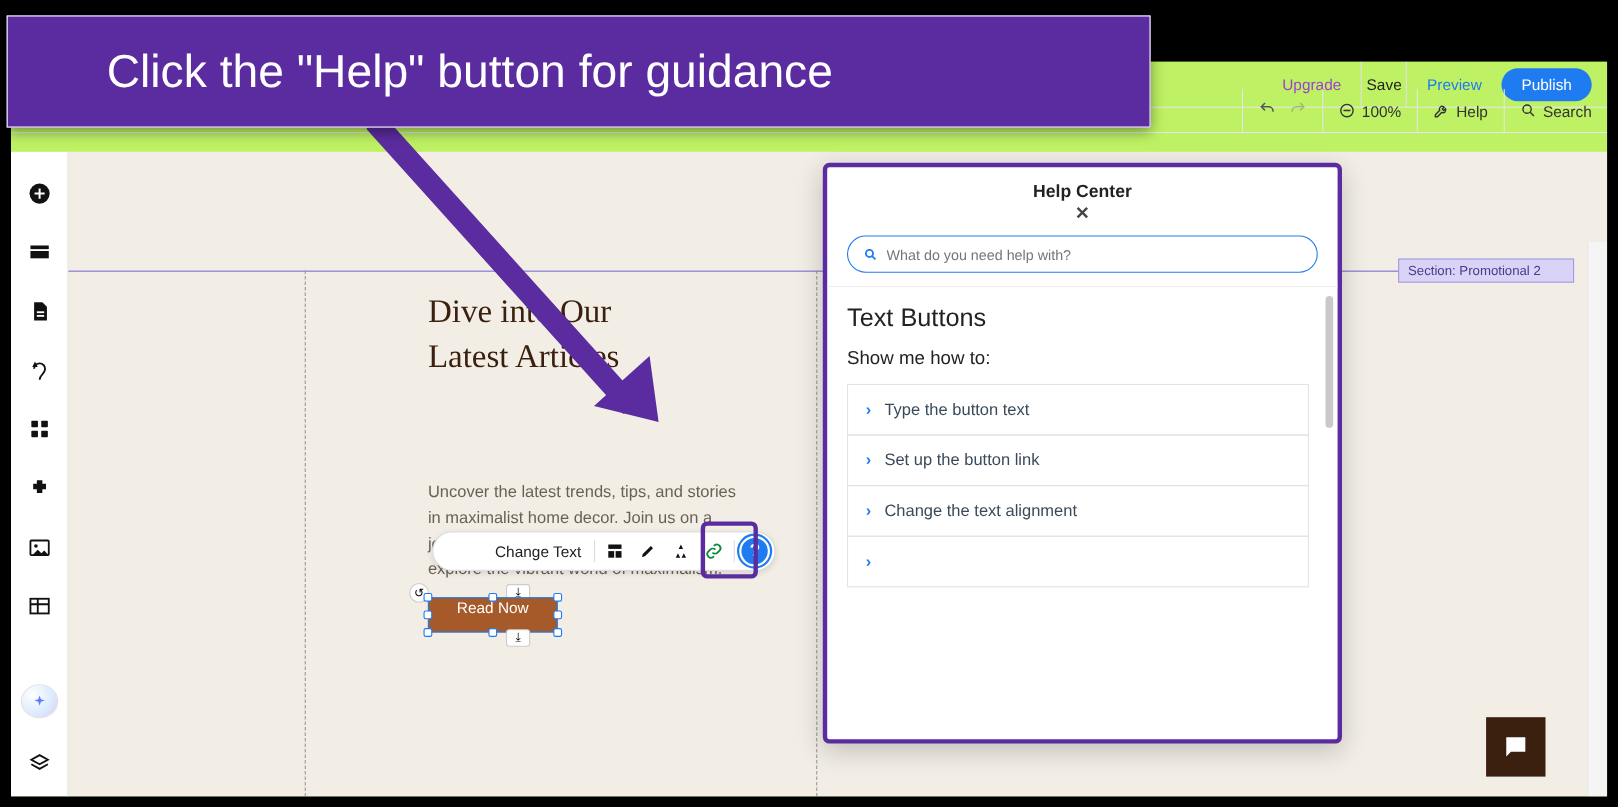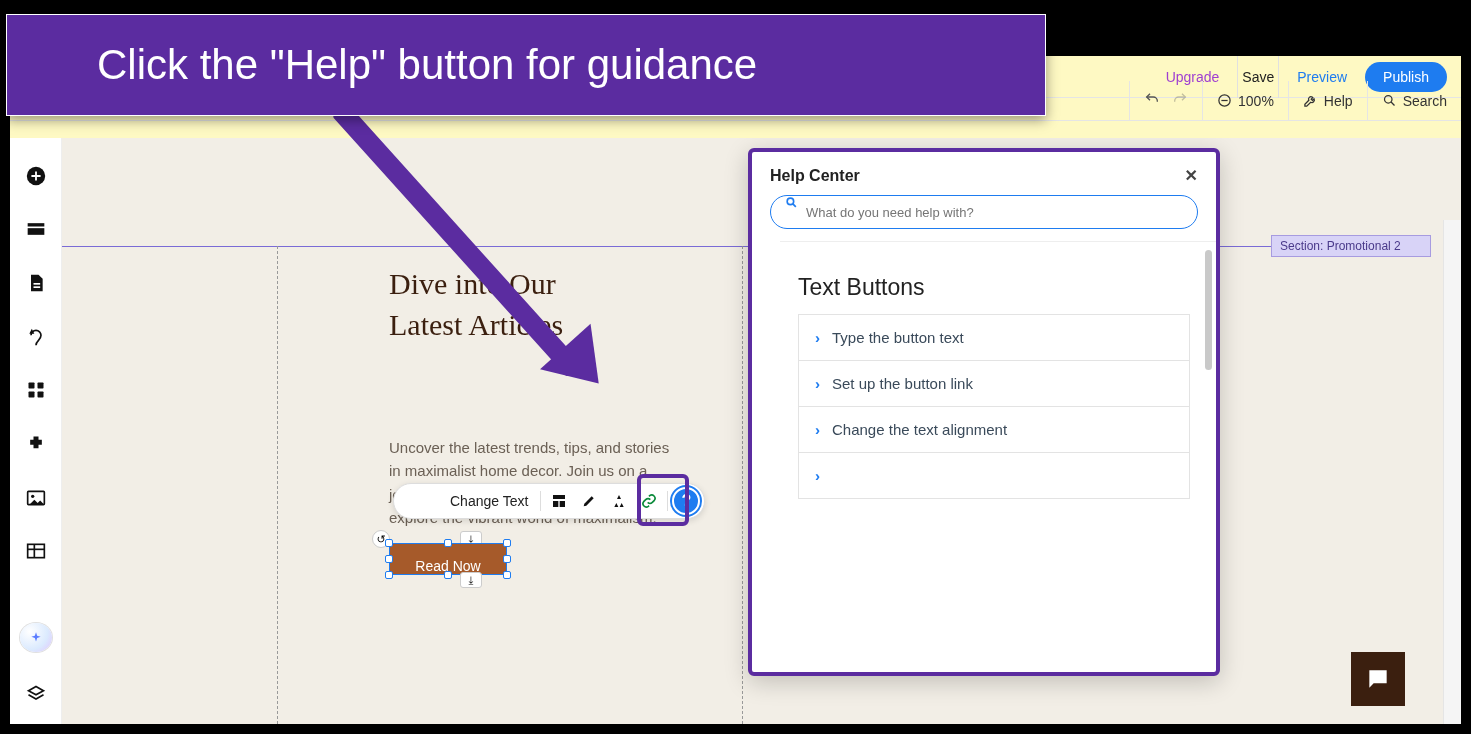--- a/index.html
+++ b/index.html
@@ -10,21 +10,21 @@
     height: 734px;
     overflow: hidden;
     position: relative;
   }
   .app-frame {
     position: absolute;
     left: 10px;
     top: 56px;
     width: 1451px;
     height: 668px;
-    background: #fef9c3;
+    background: #bef264;
     overflow: hidden;
   }
 
   
   .header {
     position: absolute;
     top: 0; left: 0; right: 0;
     height: 42px;
     border-bottom: 1px solid #e5e5e5;
     display: flex;
@@ -170,21 +170,21 @@
     position:absolute;
     left: 328px; top: 411px;
     background:#1e7cf0; color:#fff;
     font-size:10px; padding:2px 7px; border-radius:3px;text-decoration:underline;
   }
   .read-now-btn {
     position:absolute;
     left: 327px; top: 405px;
     width: 118px; height: 32px;
     background:#a65a2a; color:#fff;
-    display:flex; align-items:flex-end; justify-content:center;
+    display:flex; align-items:flex-start; justify-content:center;
     font-size:14px;
     border:1px solid #1e7cf0;
     cursor:pointer;
   }
   .sel-handle {
     position:absolute; width:8px; height:8px; background:#fff; border:1px solid #1e7cf0; border-radius:2px;
   }
   .reset-icon {
     position:absolute; left:310px; top:392px;
     width:18px; height:18px; border-radius:50%;
@@ -239,38 +239,37 @@
     background:#fff;
     border: 4px solid #5b2ca0;
     border-radius: 6px;
     box-shadow: 0 6px 24px rgba(0,0,0,.2);
     display:flex; flex-direction:column;
     z-index: 25;
   }
   .hp-header {
     display:flex; align-items:center; justify-content:space-between;
     padding: 14px 18px 10px 18px;
-    font-weight:600; font-size:16px; color:#222;
+    font-weight:600; font-size:16px; color:#222;flex-direction:column;
   }
   .hp-close { cursor:pointer; font-size:16px; color:#444;}
   .hp-search {
     margin: 0 18px 12px 18px;
     border:1px solid #1e7cf0; border-radius:20px;
-    height:34px; display:flex; padding:0 14px;
+    height:34px; display:flex; align-items:center; padding:0 14px;
     color:#1e7cf0;
   }
   .hp-search input {
     border:none; outline:none; flex:1; font-size:13px; color:#888; background:transparent;
   }
   .hp-body {
     position:relative;
     flex:1; overflow:hidden;
-    padding: 28px 26px 8px 18px;
+    padding: 10px 26px 8px 18px;
     border-top:1px solid #eee;
-    margin-left:28px;
   }
   .hp-scroll-thumb {
     position:absolute; right:4px; top:8px; width:7px; height:120px;
     background:#c9c9c9; border-radius:4px;
   }
   .hp-title { font-size:23px; color:#222; margin-bottom:14px; margin-top:4px;}
   .hp-desc { font-size:15px; color:#4a5a6a; line-height:1.55; margin-bottom:22px;}
   .hp-sub { font-size:17px; color:#222; margin-bottom:14px;}
   .hp-item {
     border:1px solid #e3e3e3;
@@ -494,20 +493,21 @@
       <div class="hp-search">
         <svg width="13" height="13" viewBox="0 0 24 24" fill="none" stroke="#1e7cf0" stroke-width="3">
             <circle cx="10" cy="10" r="6"></circle>
             <line x1="20" y1="20" x2="14.5" y2="14.5"></line>
           </svg>
         <input type="text" style="margin-left: 8px;" placeholder="What do you need help with?">
       </div>
       <div class="hp-body">
         <div class="hp-scroll-thumb"></div>
         <div class="hp-title">Text Buttons</div>
+        <div class="hp-sub">Show me how to:</div>
         <div class="hp-item">
           <span class="hp-caret">›</span>
           <span>Type the button text</span>
         </div>
         <div class="hp-item">
           <span class="hp-caret">›</span>
           <span>Set up the button link</span>
         </div>
         <div class="hp-item">
           <span class="hp-caret">›</span>

